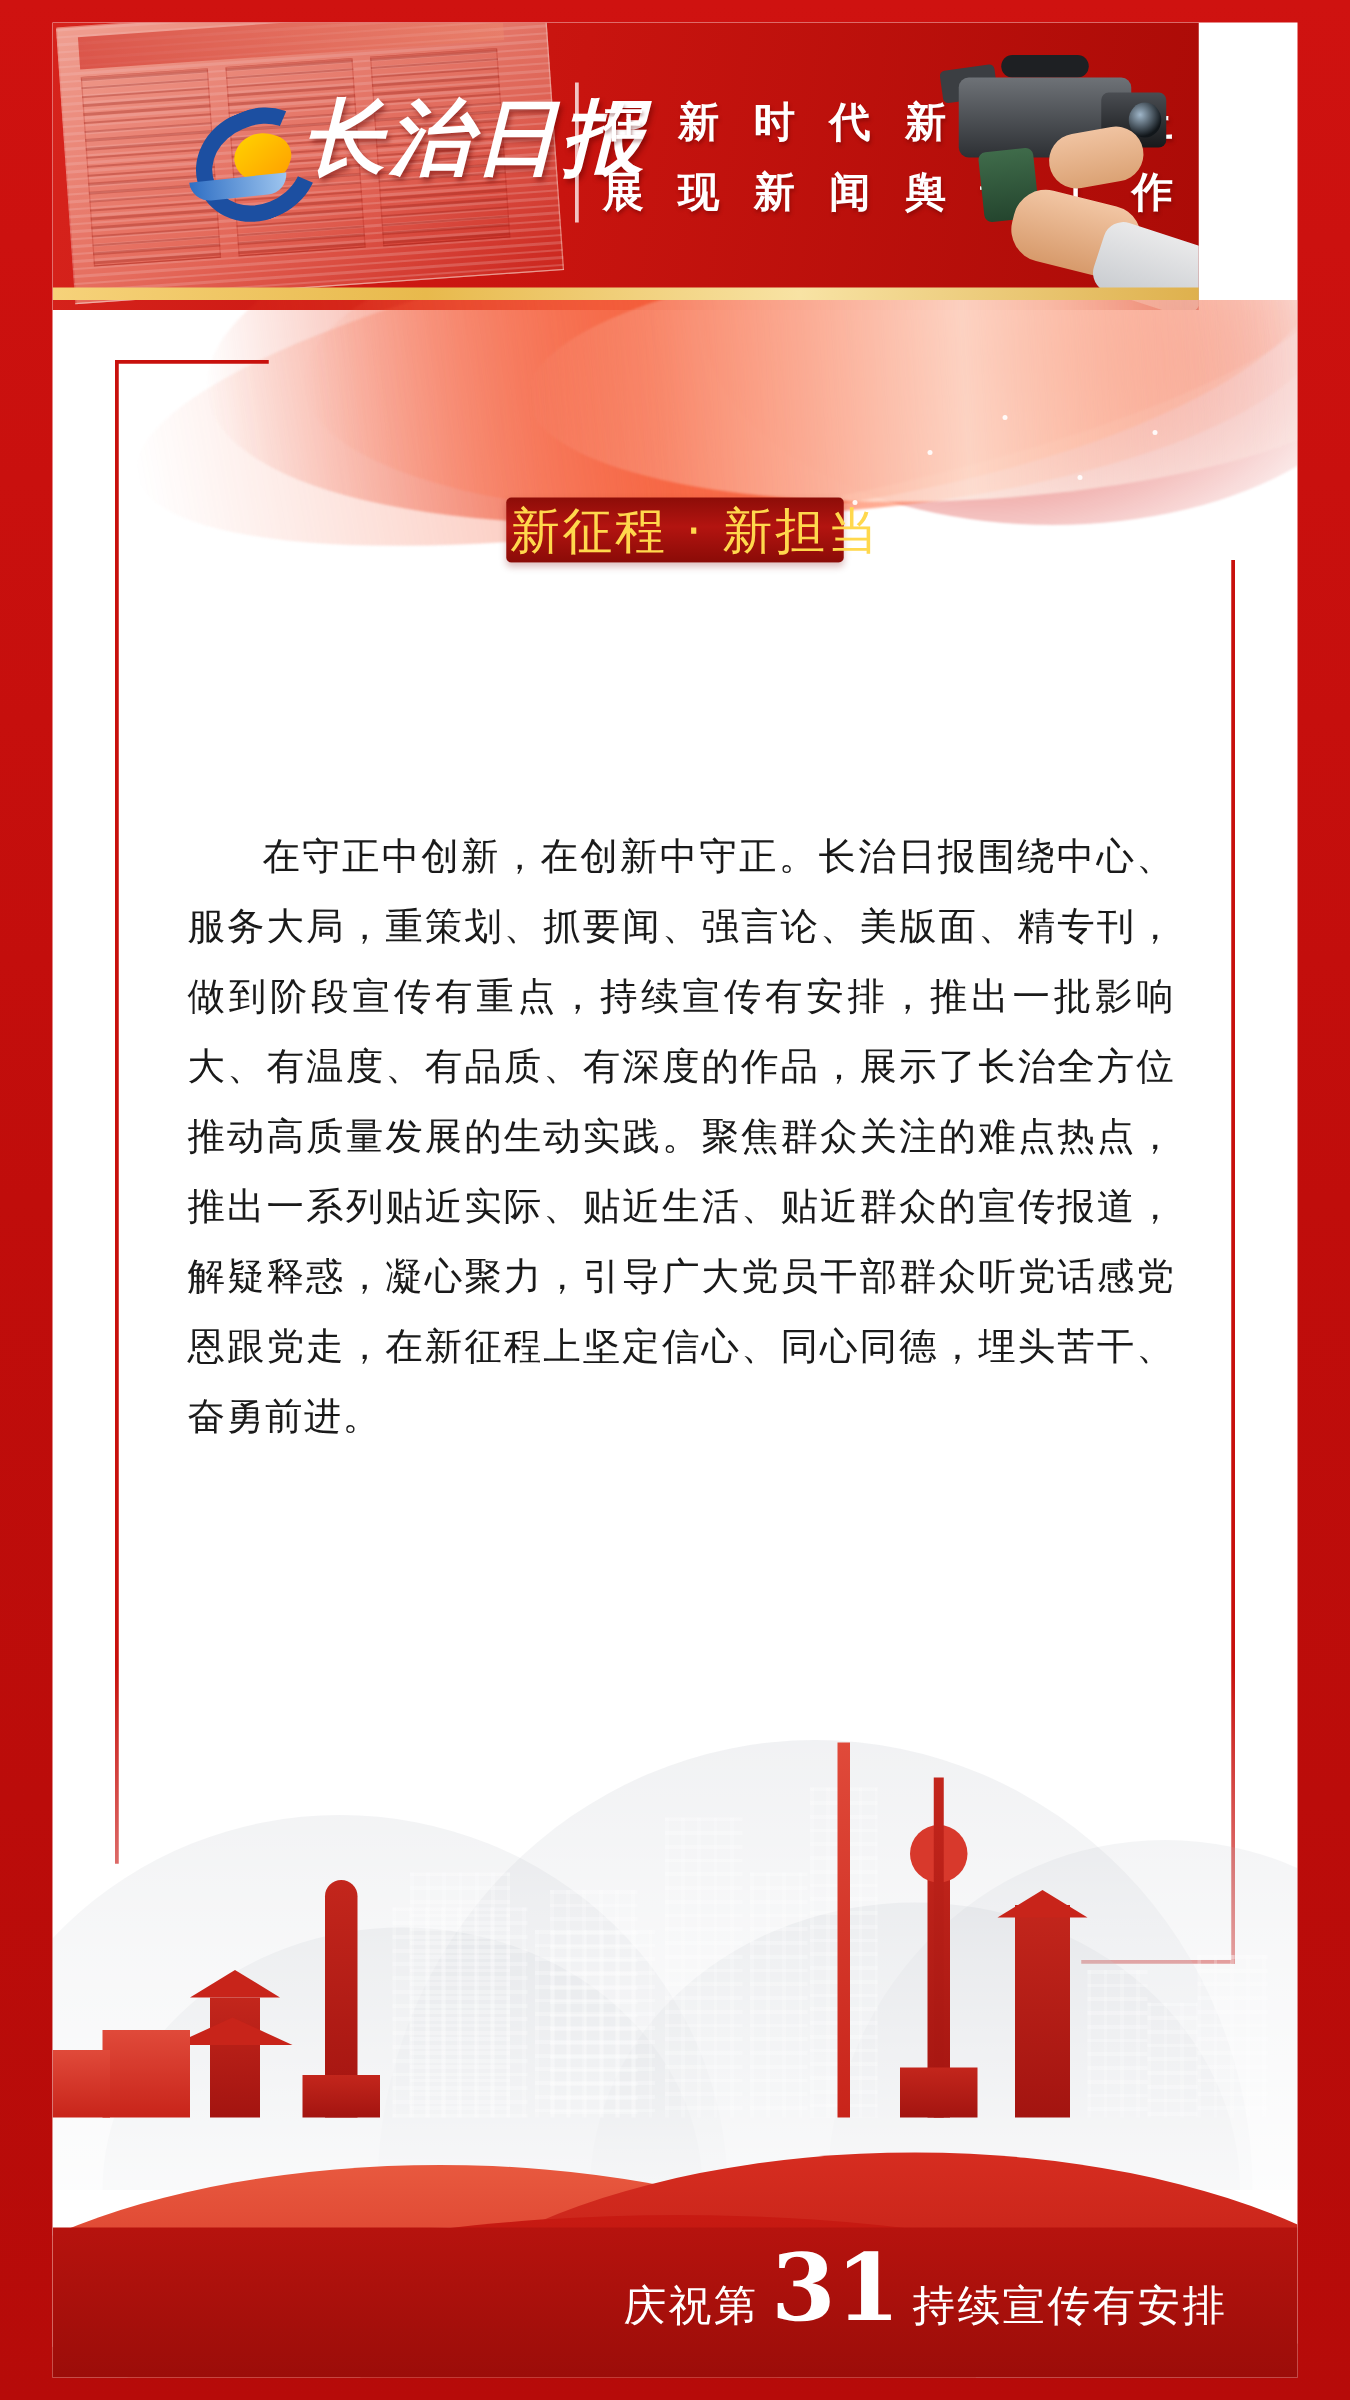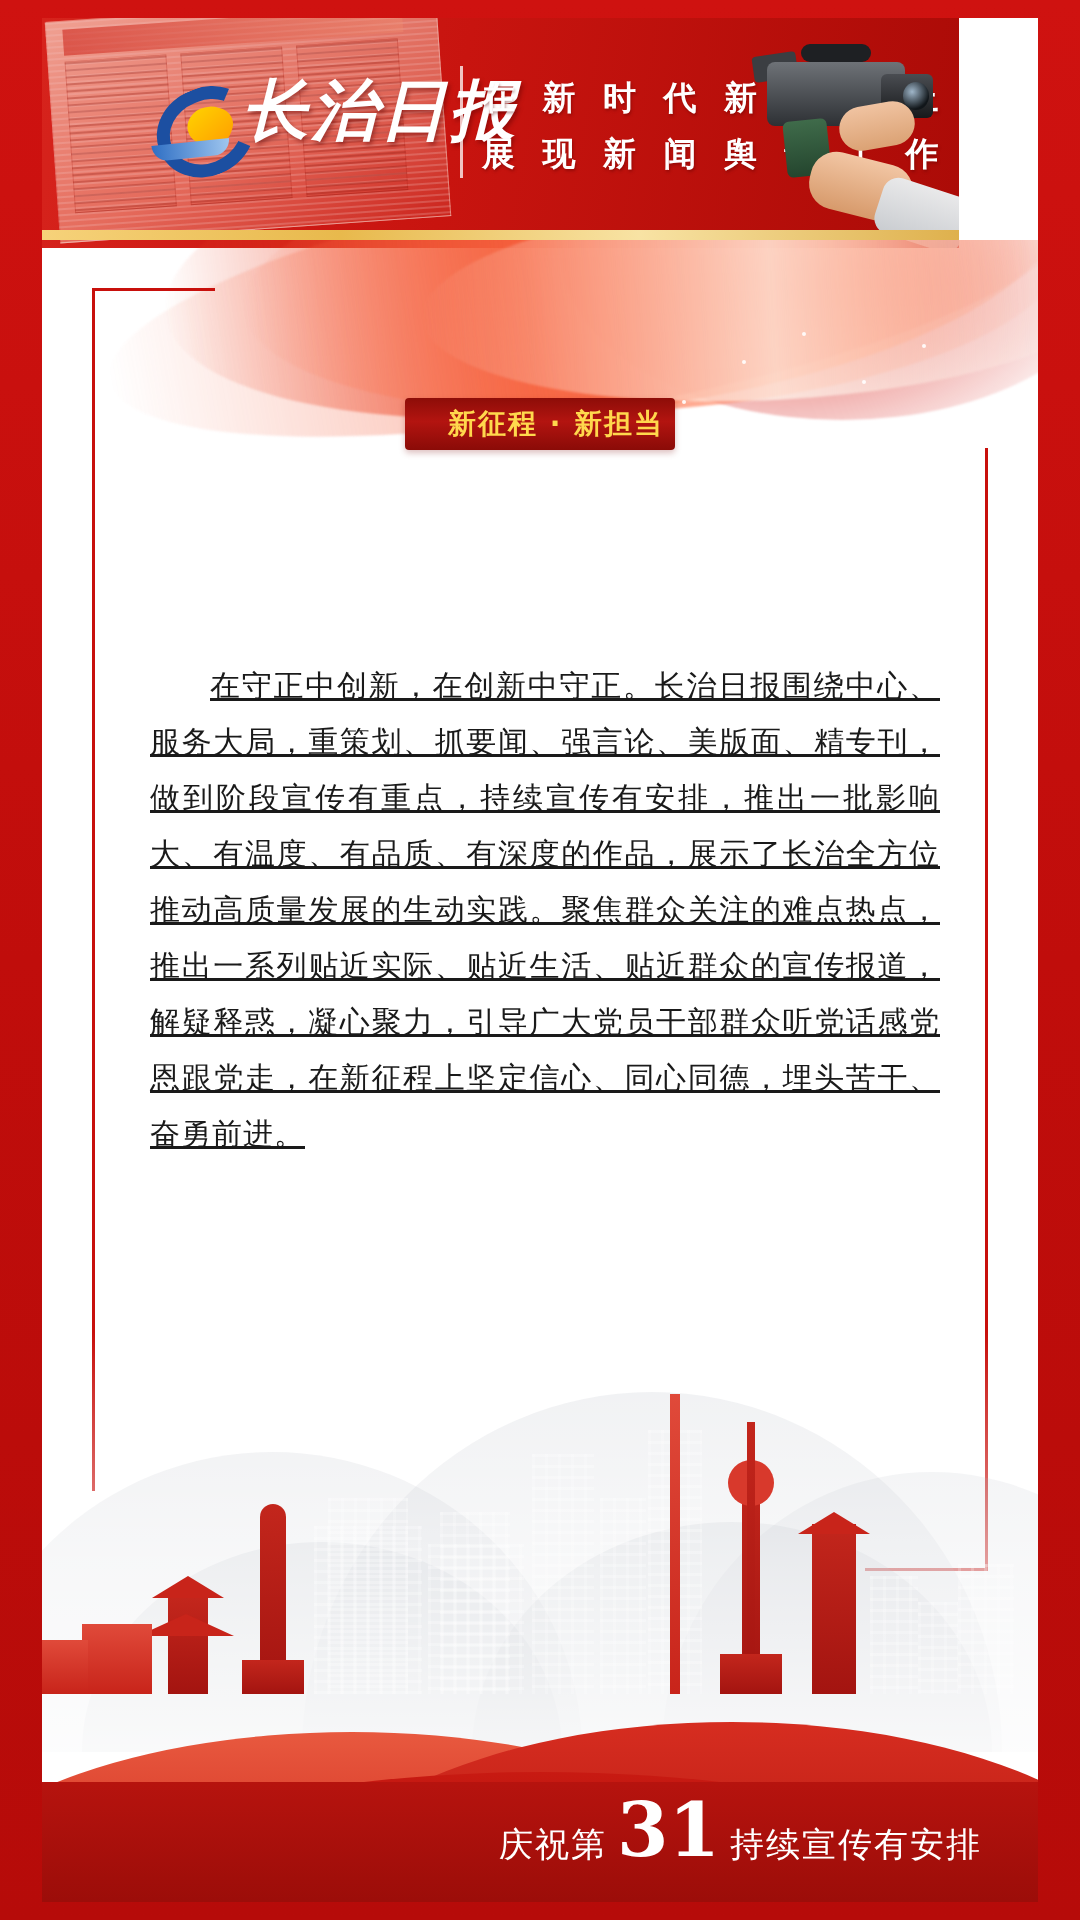--- a/index.html
+++ b/index.html
@@ -279,22 +279,22 @@
     background: linear-gradient(180deg, #8d0d08 0%, #b31410 45%, #8a0b07 100%);
     border-radius: 4px;
     box-shadow: 0 3px 6px rgba(120,0,0,0.25);
     display: flex;
     align-items: center;
     justify-content: center;
   }
   .badge-text {
     color: #ffd84d;
     font-family: "DejaVu Sans", sans-serif;
-    font-weight: bold;
-    font-size: 28px;
+    font-weight: normal;
+    font-size: 40px;
     letter-spacing: 2px;
     white-space: nowrap;
     margin-left: 32px;
   }
 
   
   .main-title {
     position: absolute;
     left: 0;
     top: 445px;
@@ -317,21 +317,20 @@
     left: 108px;
     top: 640px;
     width: 790px;
     font-family: "DejaVu Sans", sans-serif;
     font-size: 30px;
     line-height: 56px;
     color: #1a1a1a;
     text-align: justify;
     text-indent: 60px;
     letter-spacing: 1px;
-    text-decoration: underline;
   }
 
   
   .mountains {
     position: absolute;
     left: 0;
     bottom: 150px;
     width: 996px;
     height: 760px;
     overflow: hidden;

